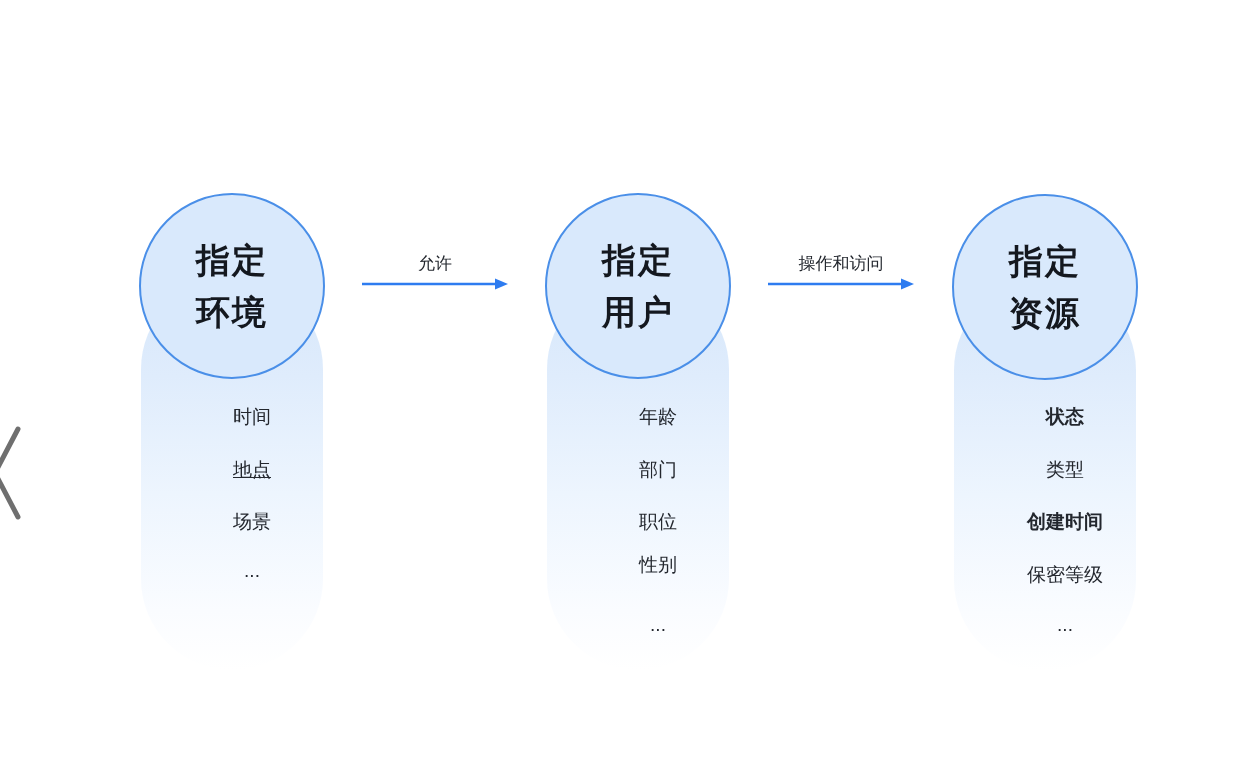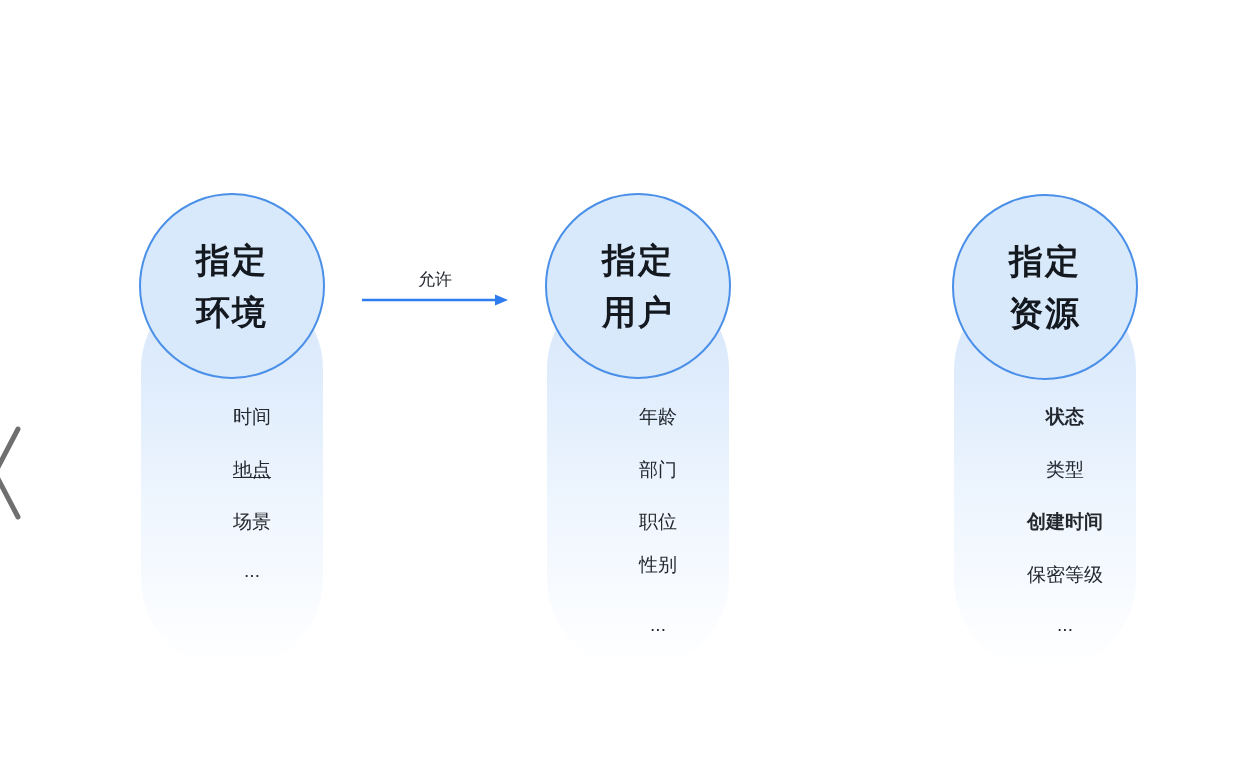--- a/index.html
+++ b/index.html
@@ -46,21 +46,21 @@
     position:absolute;
     width:100%;
     text-align:center;
     font-size:19px;
     color:#23272e;
     white-space:nowrap;
     padding-left:20px;
   }
 
   
-  .arrow-wrap { position:absolute;margin-top:16px; }
+  .arrow-wrap { position:absolute; }
   .arrow-label {
     position:absolute;
     width:100%;
     text-align:center;
     font-size:17px;
     color:#23272e;
     white-space:nowrap;
   }
   .arrow-svg { position:absolute; left:0; top:24px; display:block; }
 
@@ -107,20 +107,27 @@
     <div>用户</div>
   </div>
   <div class="col-items" style="left:547px; top:0;">
     <div class="item" style="top:404px;">年龄</div>
     <div class="item" style="top:457px;">部门</div>
     <div class="item" style="top:509px;">职位</div>
     <div class="item" style="top:552px;">性别</div>
     <div class="item" style="top:614px;">...</div>
   </div>
 
+  <div class="arrow-wrap" style="left:768px; top:252px; width:146px; height:44px;">
+    <div class="arrow-label">操作和访问</div>
+    <svg class="arrow-svg" width="146" height="16" viewBox="0 0 146 16">
+      <line x1="0" y1="8" x2="133" y2="8" stroke="#2e7cf0" stroke-width="2.5"></line>
+      <polygon points="133,2.5 146,8 133,13.5" fill="#2e7cf0"></polygon>
+    </svg>
+  </div>
 
   <div class="pill" style="left:954px; top:279px;"></div>
   <div class="circle" style="left:952px; top:194px;">
     <div>指定</div>
     <div>资源</div>
   </div>
   <div class="col-items" style="left:954px; top:0;">
     <div class="item" style="top:404px;font-weight:bold;">状态</div>
     <div class="item" style="top:457px;">类型</div>
     <div class="item" style="top:509px;font-weight:bold;">创建时间</div>

